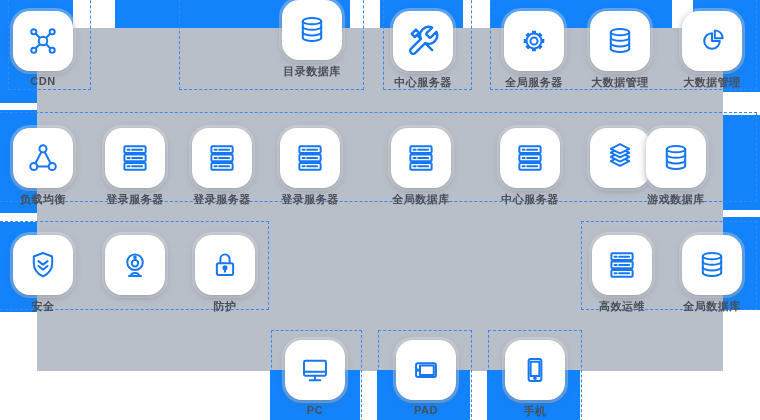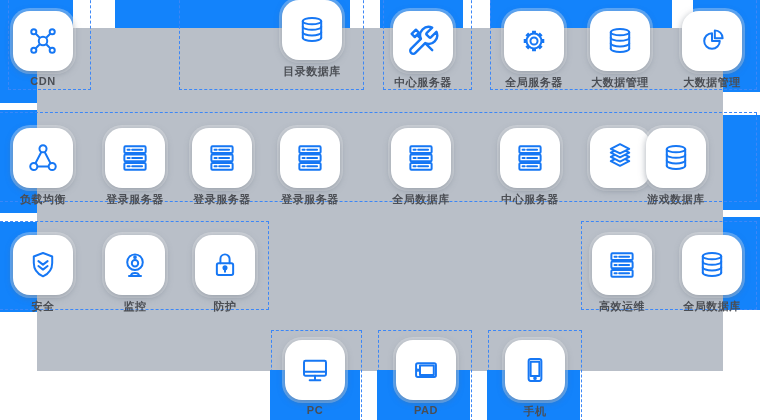--- a/index.html
+++ b/index.html
@@ -251,21 +251,20 @@
         <span class="icon">
           <svg viewBox="0 0 48 48" fill="none" stroke="#1677f4" stroke-width="2.8" stroke-linecap="round" stroke-linejoin="round" width="34" height="34">
             <circle cx="24" cy="20" r="11"></circle>
             <circle cx="24" cy="21.5" r="4.5"></circle>
             <circle cx="24" cy="13" r="1.2" fill="#1677f4"></circle>
             <path d="M18.5 38 C20 34.5 28 34.5 29.5 38"></path>
             <path d="M15.5 39.5 H32.5"></path>
           </svg>
         </span>
       </div>
-    <span class="nlabel">监控</span>
   </div>
   <div class="node" style="left:195px;top:235px">
     <div class="card">
         <span class="icon">
           <svg viewBox="0 0 48 48" fill="none" stroke="#1677f4" stroke-width="2.8" stroke-linecap="round" stroke-linejoin="round" width="34" height="34">
             <path d="M17.5 21.5 V15.5 a6.5 6.5 0 0 1 13 0 V21.5"></path>
             <rect x="12.5" y="21.5" width="23" height="16.5" rx="2.5"></rect>
             <circle cx="24" cy="28" r="2.2" fill="#1677f4"></circle>
             <path d="M24 30.5 V33.5"></path>
           </svg>

